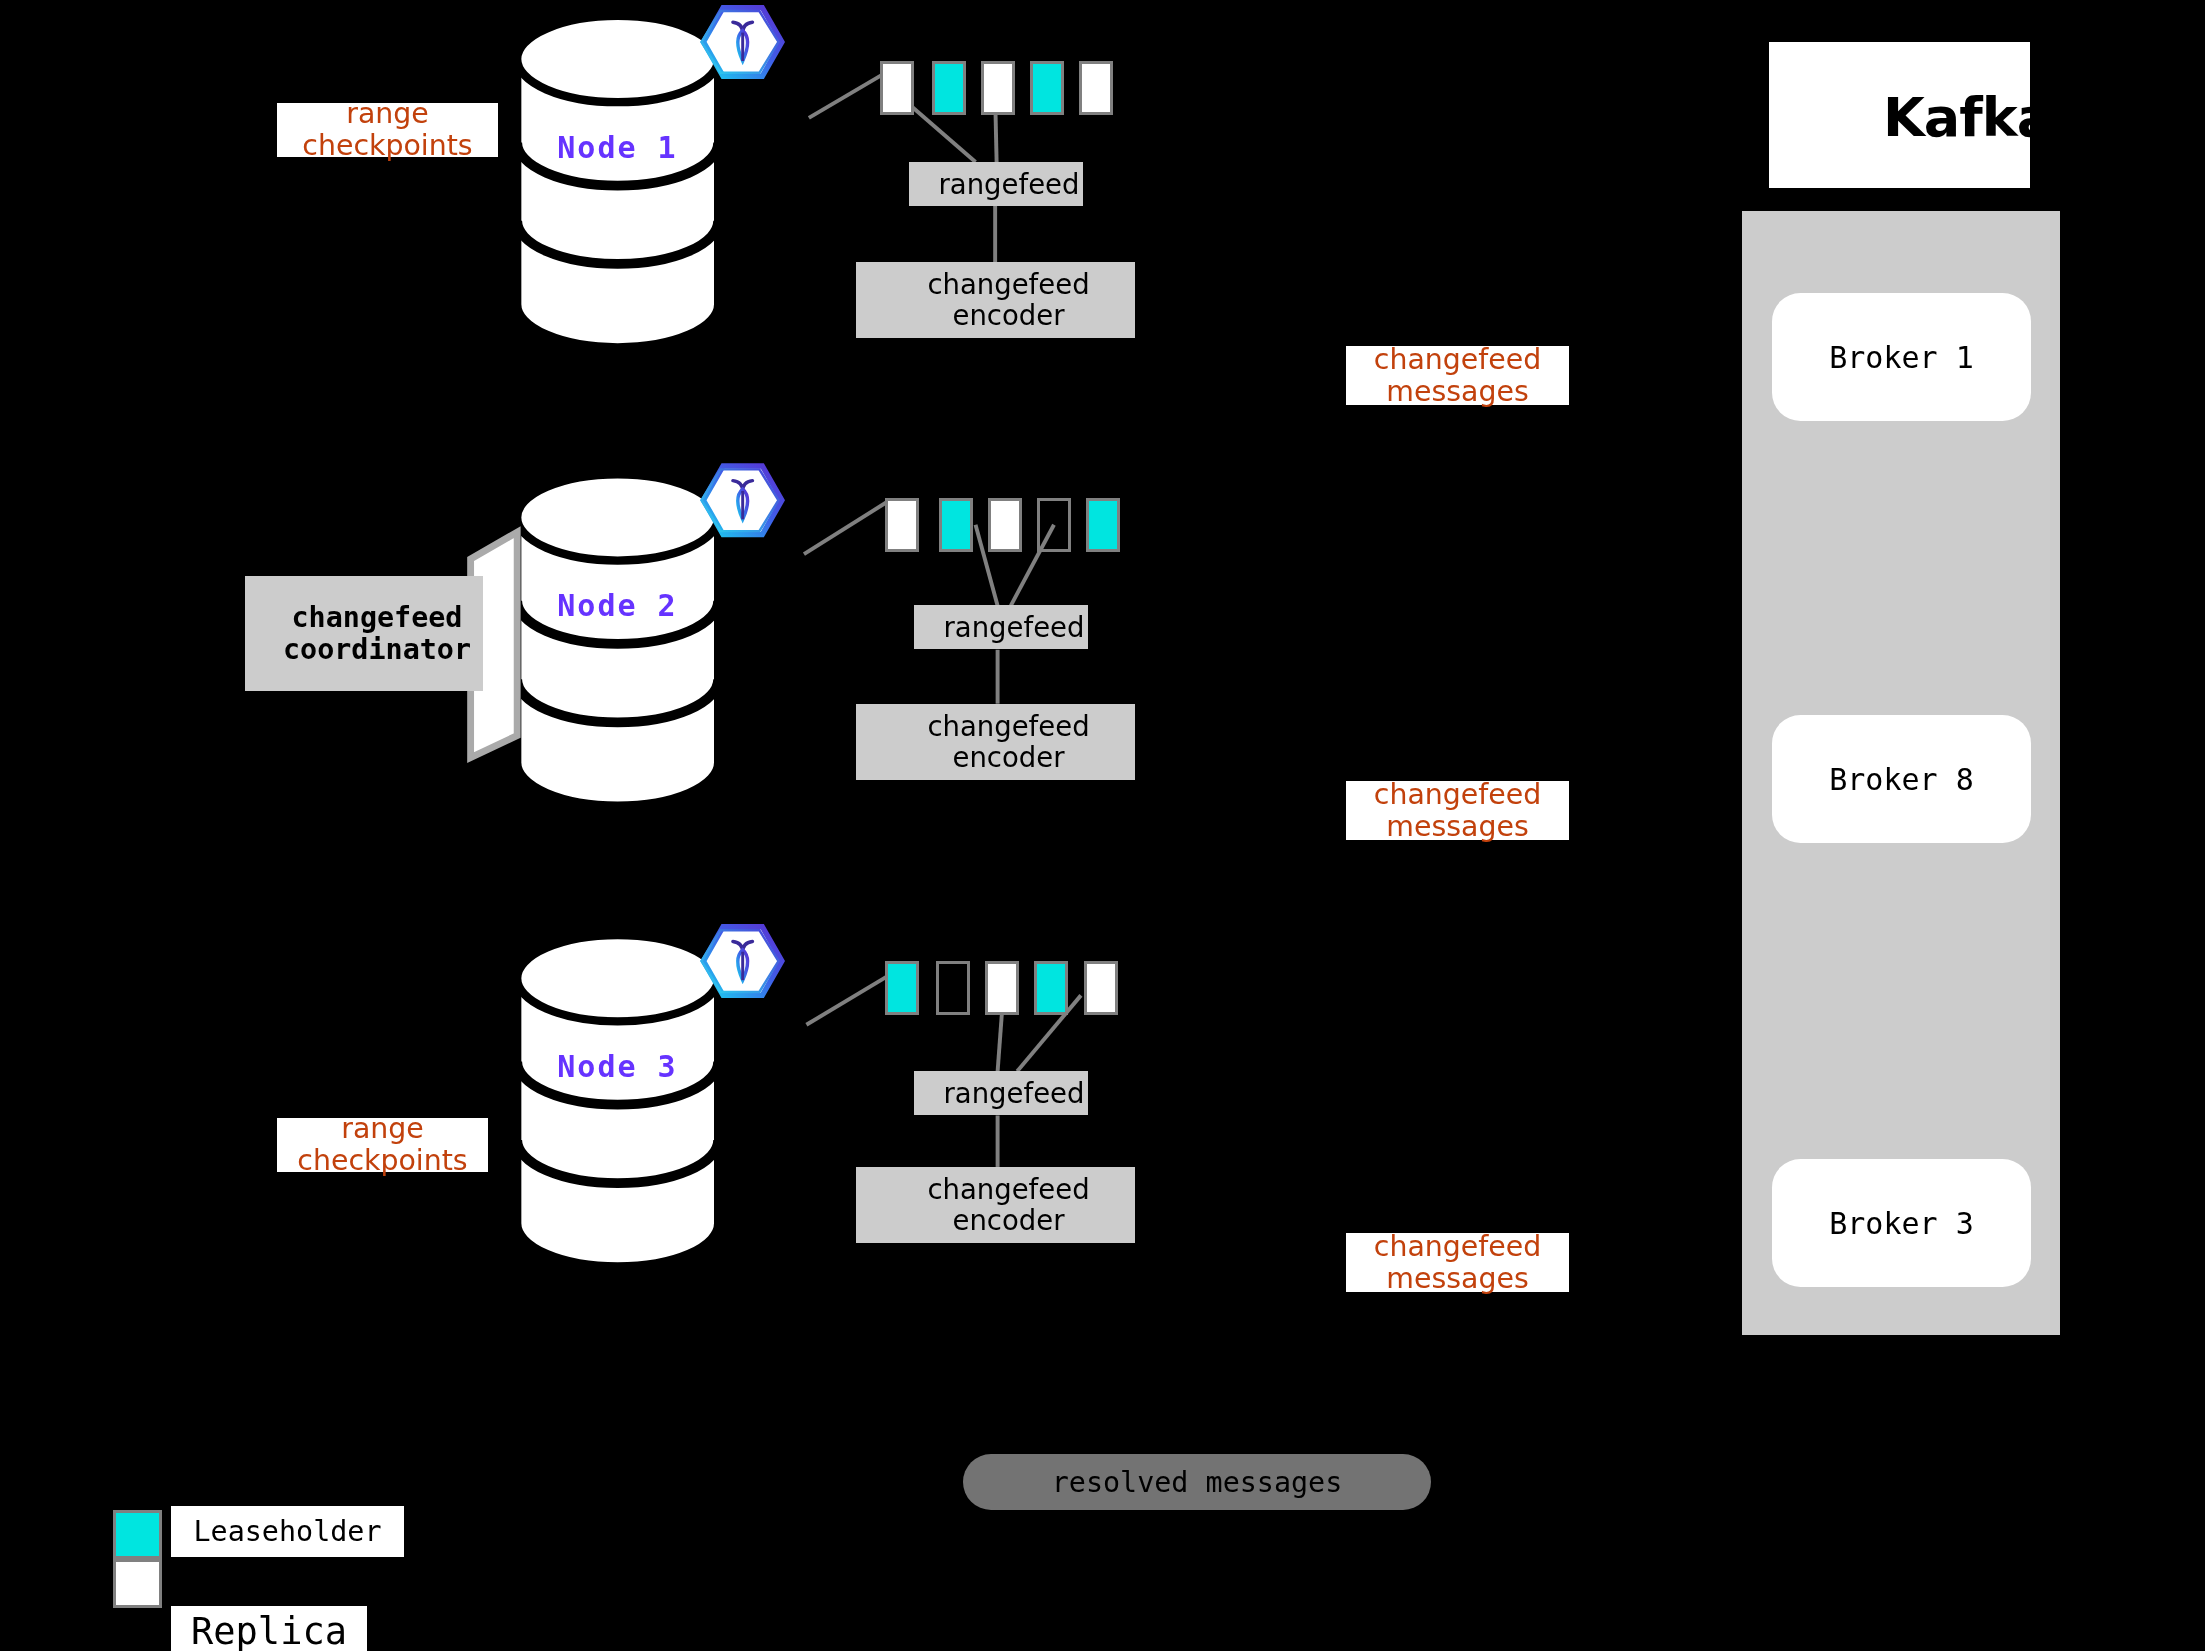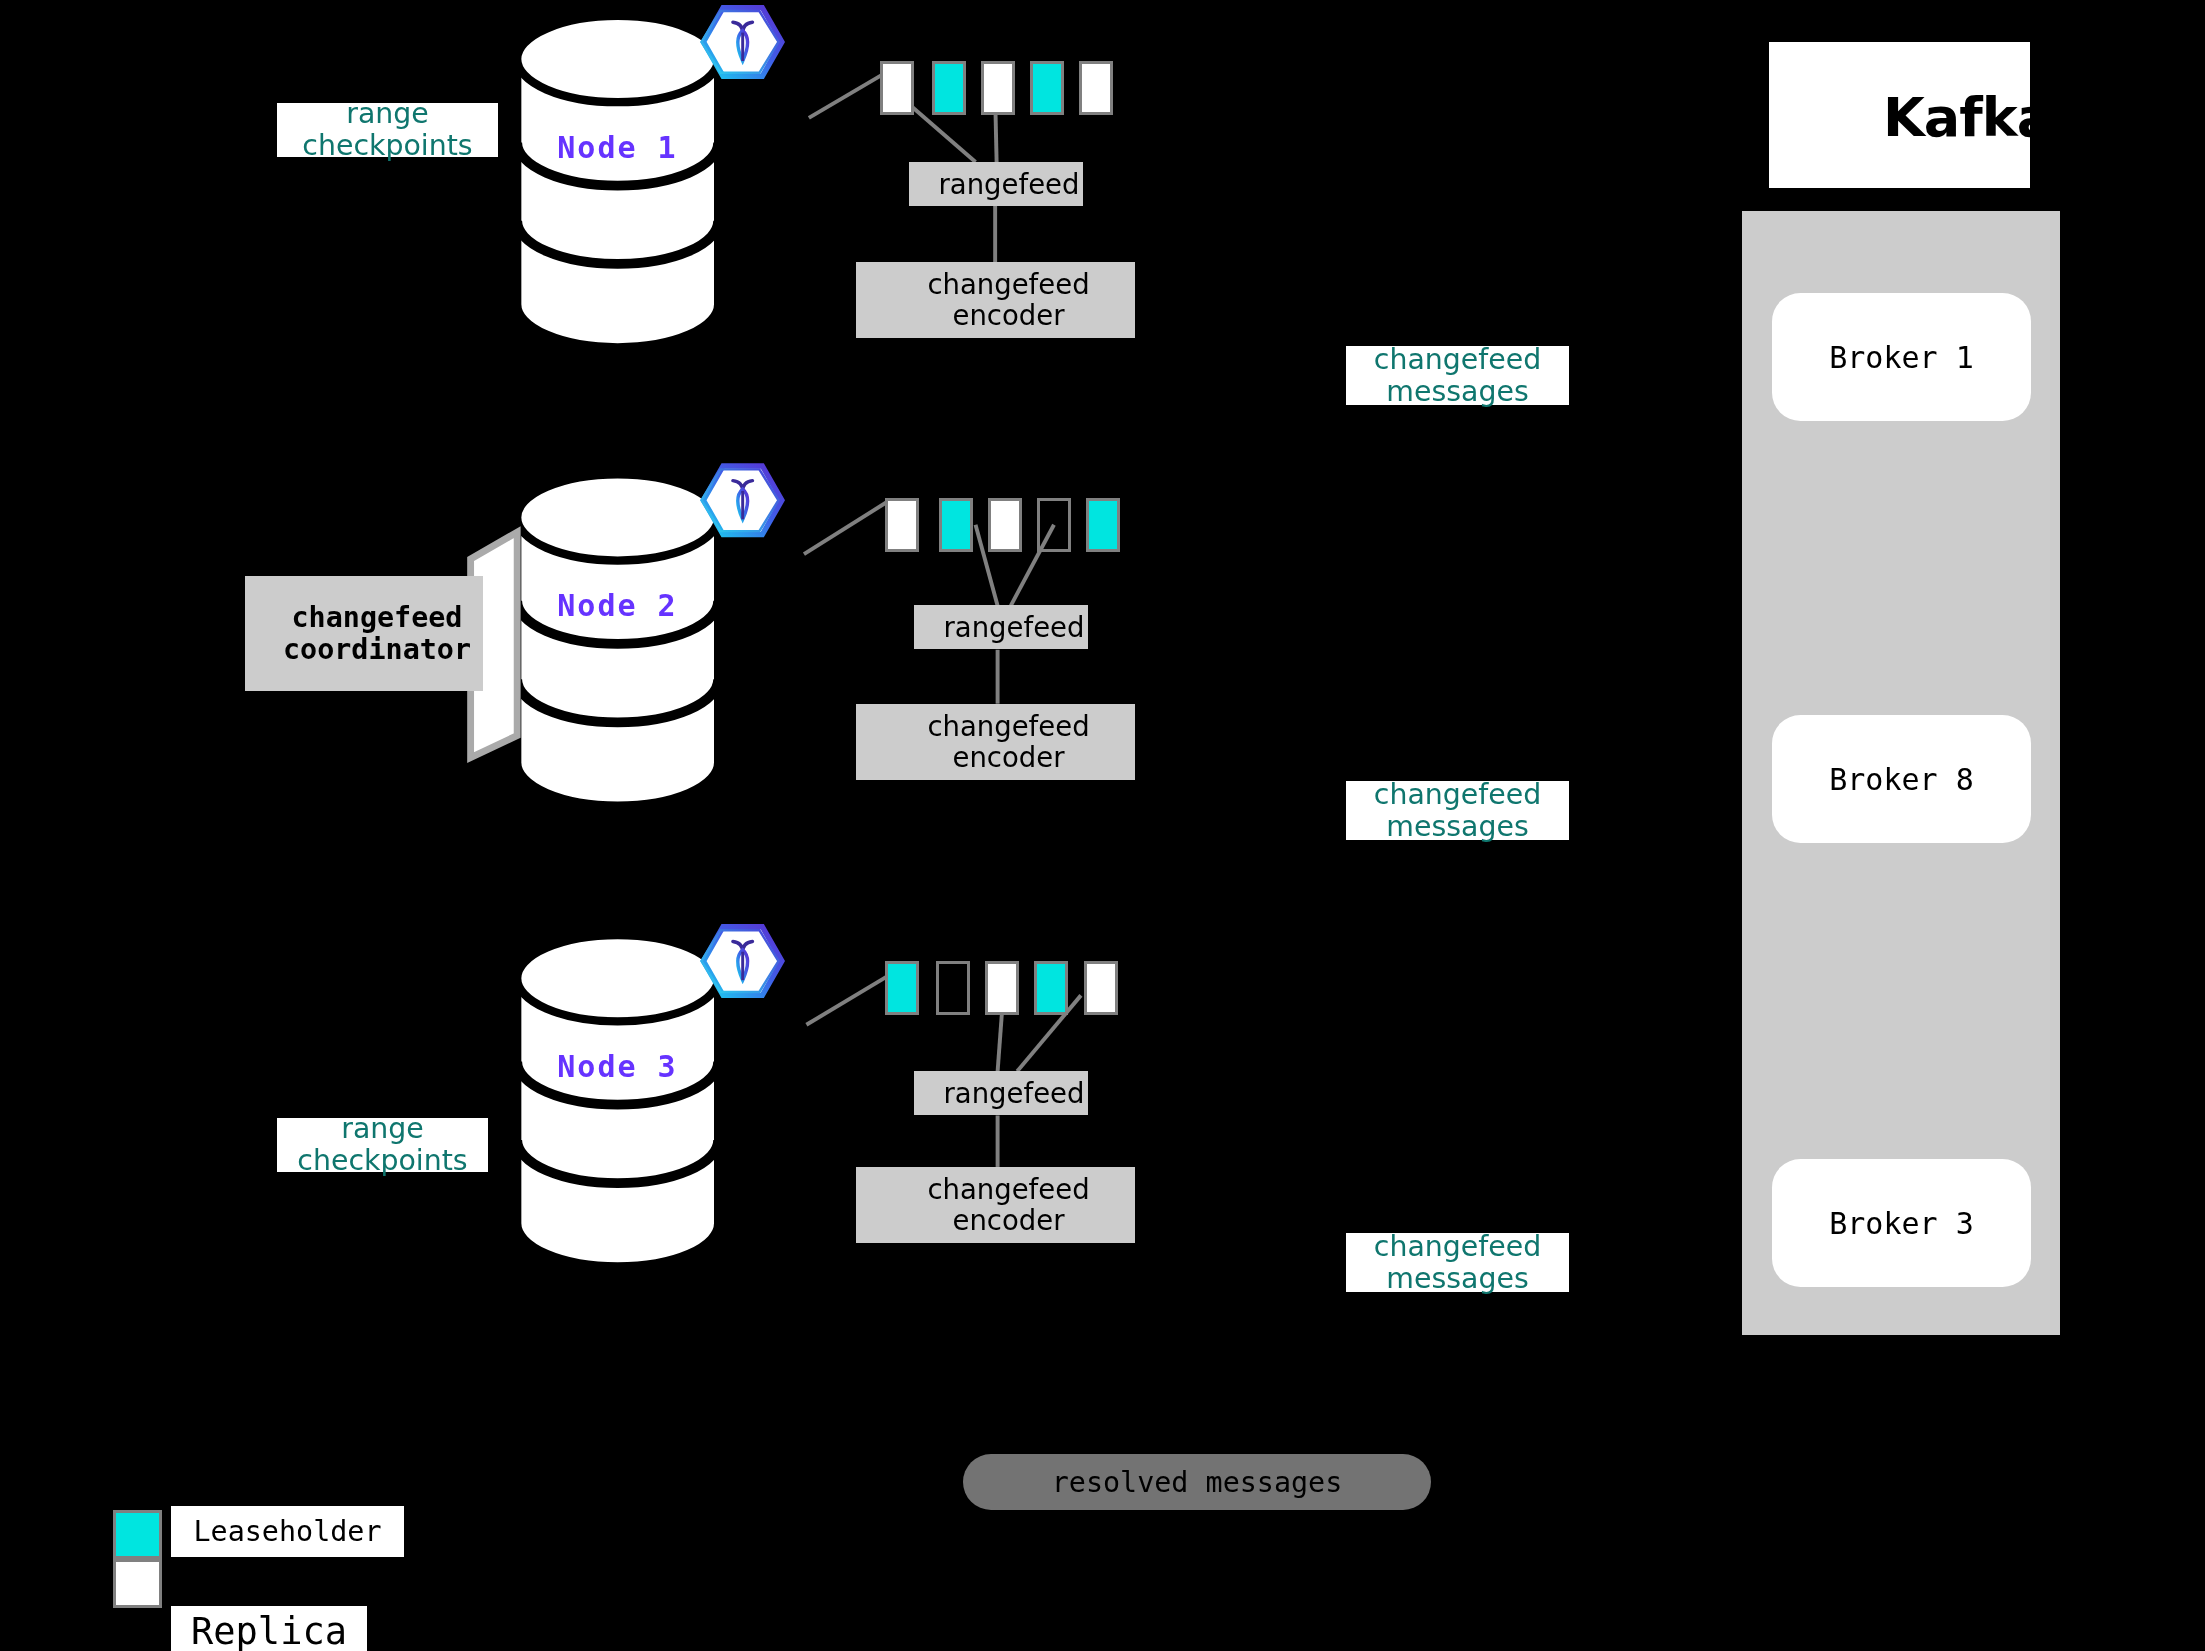--- a/index.html
+++ b/index.html
@@ -9,21 +9,21 @@
     background:#000;
     overflow:hidden;
     font-family:"DejaVu Sans", sans-serif;
   }
   svg{position:absolute;left:0;top:0;width:2205px;height:1652px;overflow:visible;}
 
   
   .wlabel{
     position:absolute;
     background:#ffffff;
-    color:#0f766e;
+    color:#c2410c;
     font-family:"DejaVu Sans", sans-serif;
     text-align:center;
     line-height:1.12;
     display:flex;
     align-items:center;
     justify-content:center;
     white-space:pre-line;
     box-sizing:border-box;
   }
   

